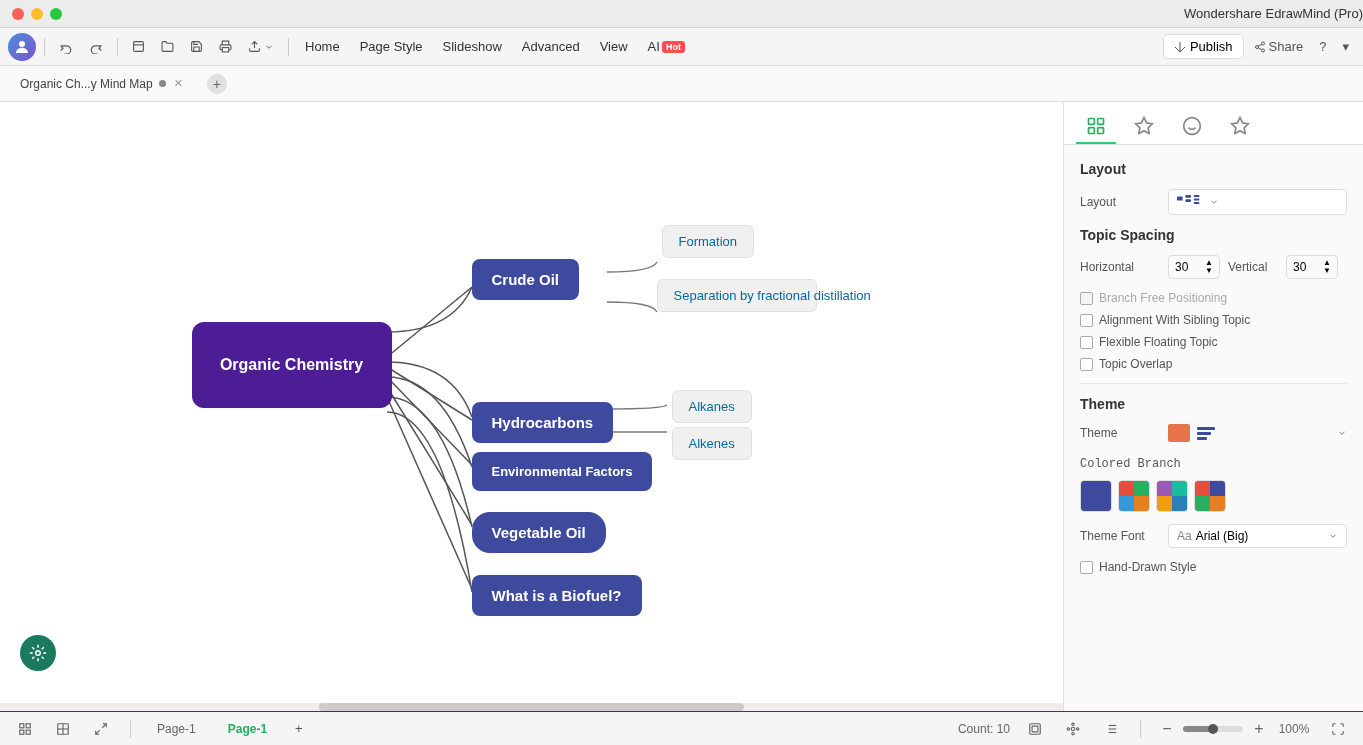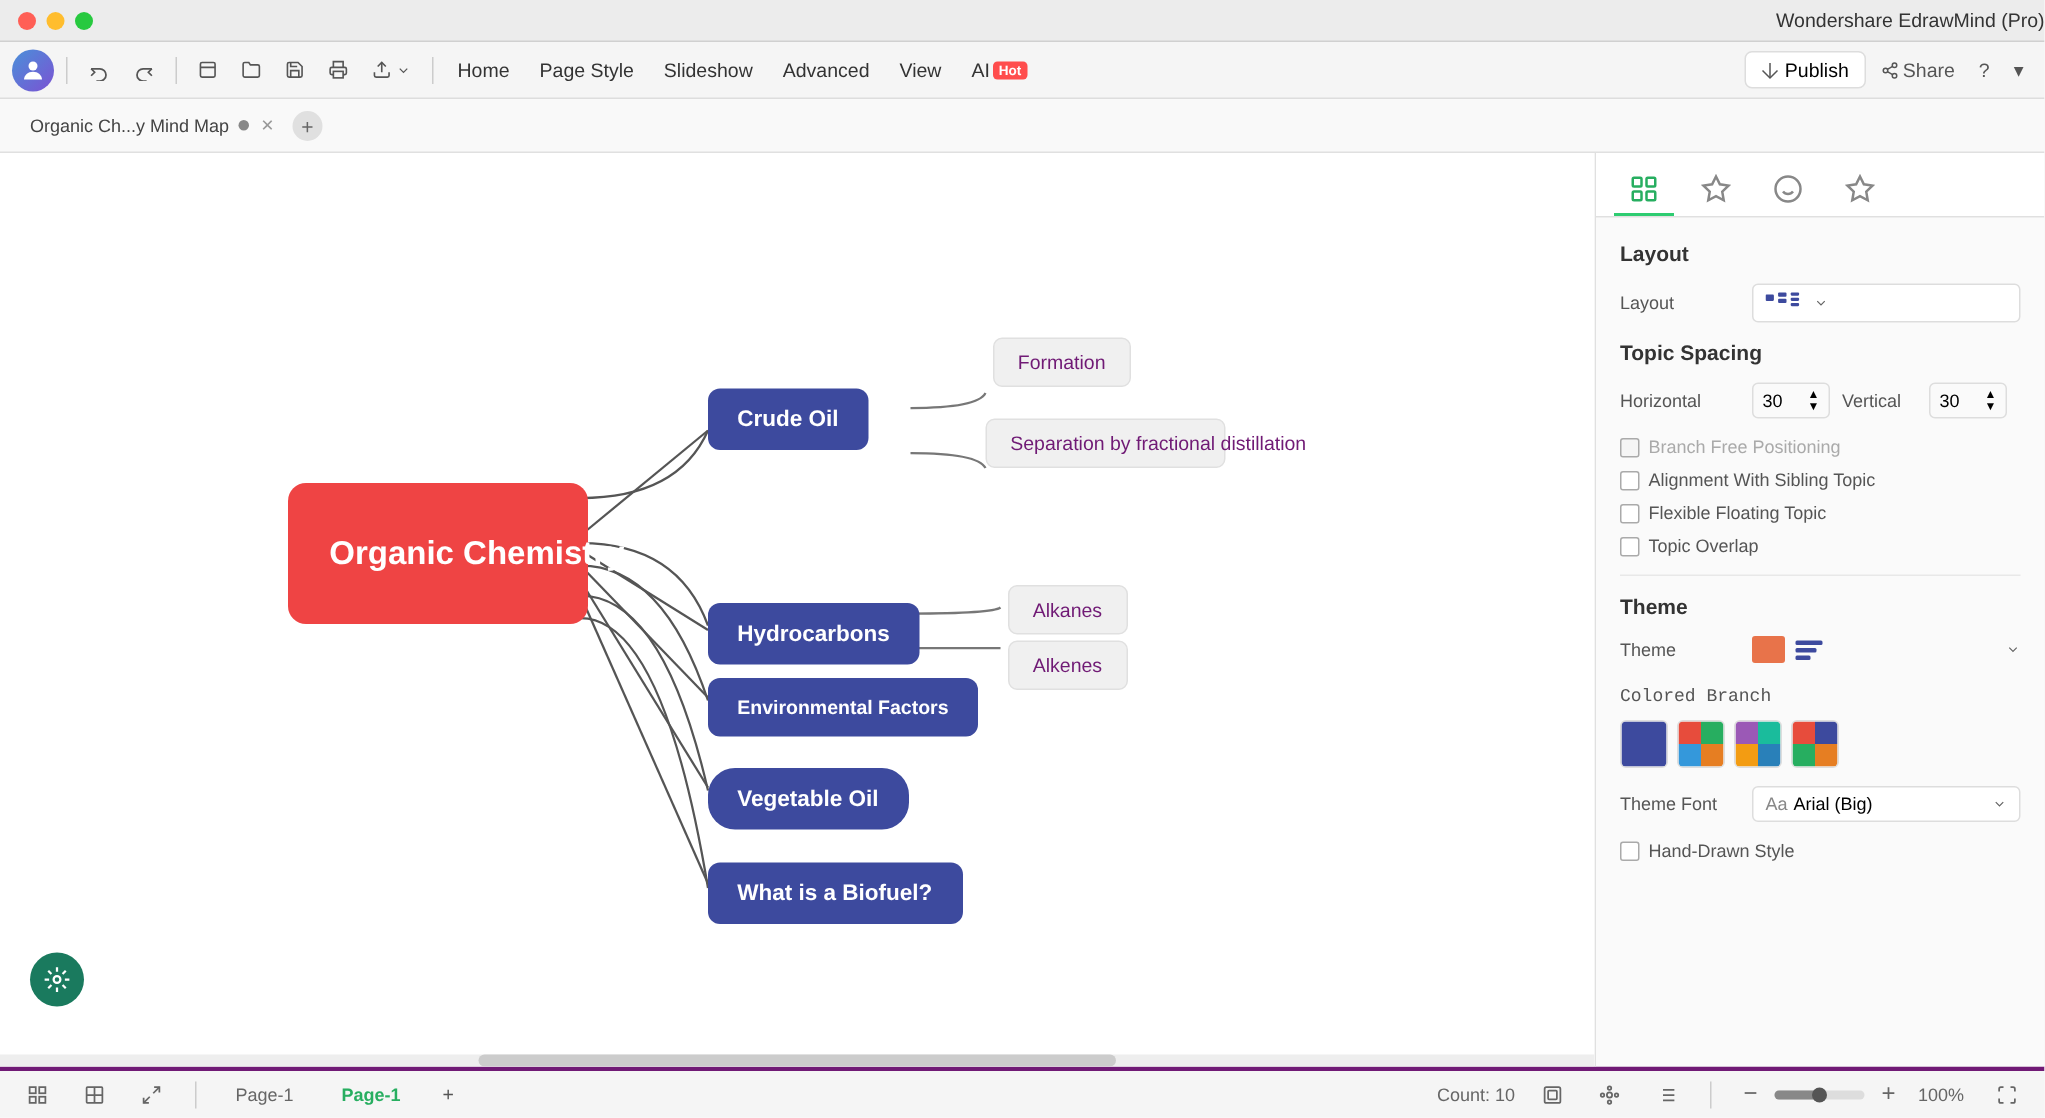--- a/index.html
+++ b/index.html
@@ -84,21 +84,21 @@
     }
 
     
     .tab-bar {
       height: 36px;
       background: #f9f9f9;
       display: flex;
       align-items: center;
       padding: 0 12px;
       border-bottom: 1px solid #e0e0e0;
-      gap: 4px;
+      gap: 16px;
     }
     .tab-item {
       display: flex; align-items: center; gap: 6px;
       font-size: 12px; color: #444; padding: 0 8px;
       height: 100%; cursor: pointer;
     }
     .tab-dot { width: 7px; height: 7px; border-radius: 50%; background: #888; }
     .tab-add {
       width: 20px; height: 20px; border-radius: 50%;
       background: #e0e0e0; display: flex; align-items: center; justify-content: center;
@@ -122,23 +122,23 @@
     
     .connectors {
       position: absolute;
       top: 0; left: 0;
       width: 100%; height: 100%;
       pointer-events: none;
     }
 
     
     .root-node {
-      background: #ef4444;
+      background: #4c1d95;
       color: white;
-      font-size: 22px;
+      font-size: 16px;
       font-weight: bold;
       padding: 34px 28px;
       border-radius: 12px;
       text-align: center;
       white-space: nowrap;
       position: absolute;
     }
 
     .branch-node {
       background: #3d4a9e;
@@ -147,21 +147,21 @@
       font-weight: bold;
       padding: 12px 20px;
       border-radius: 8px;
       text-align: center;
       white-space: nowrap;
       position: absolute;
     }
 
     .leaf-node {
       background: #f0f0f0;
-      color: #701a75;
+      color: #0369a1;
       font-size: 13px;
       padding: 8px 16px;
       border-radius: 6px;
       text-align: center;
       white-space: nowrap;
       position: absolute;
       border: 1px solid #e0e0e0;
     }
 
     
@@ -322,21 +322,21 @@
       font-size: 12px;
       background: white;
       flex: 1;
       display: flex; align-items: center; gap: 4px;
     }
 
     
     .bottom-bar {
       height: 34px;
       background: #f5f5f5;
-      border-top: 3px solid #701a75;
+      border-top: 1px solid #701a75;
       display: flex;
       align-items: center;
       padding: 0 12px;
       font-size: 12px;
       color: #666;
       gap: 12px;
     }
     .bottom-bar .spacer { flex: 1; }
 
     .page-tab {

